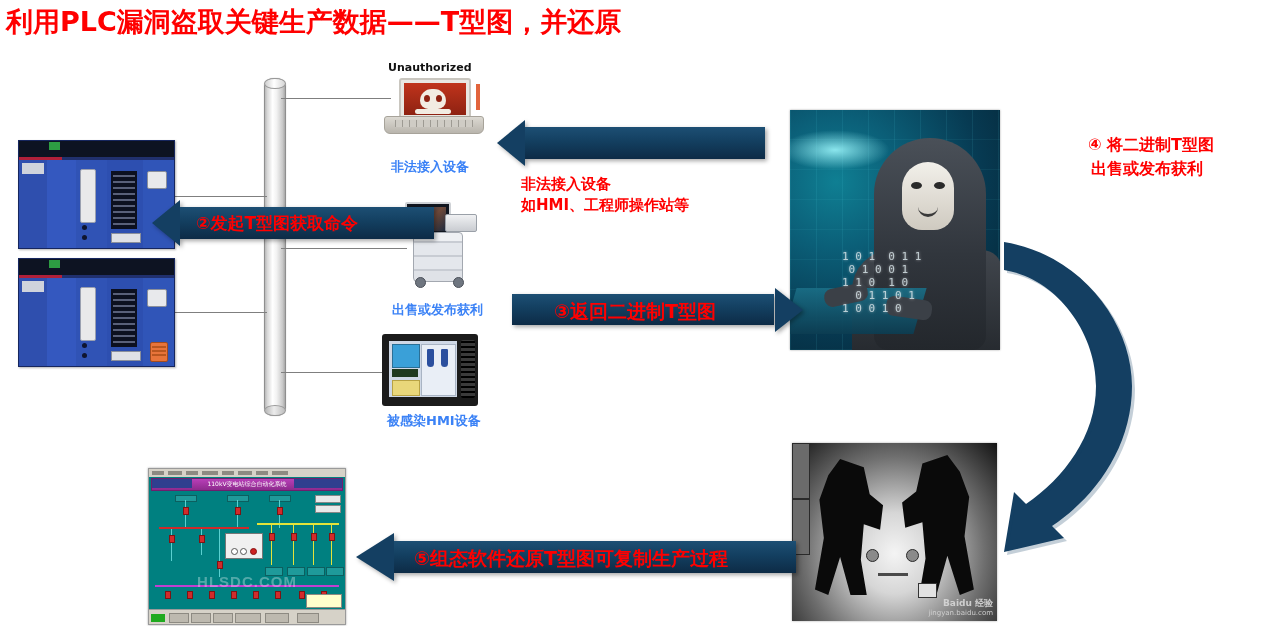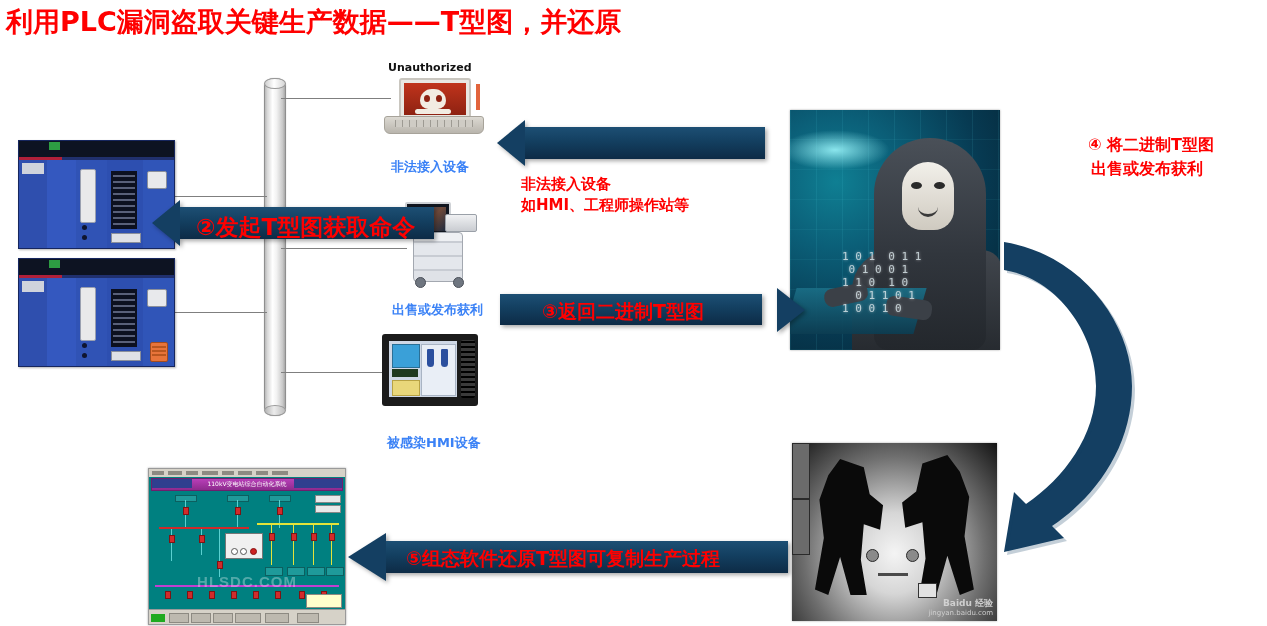--- a/index.html
+++ b/index.html
@@ -299,21 +299,21 @@
   <div class="scr">
     <div class="s1"></div>
       <div class="s2"></div>
       <div class="s3"></div>
       <div class="s4"></div>
     <div class="tank" style="left:38px;top:8px;"></div>
     <div class="tank" style="left:52px;top:8px;"></div>
   </div>
   <div class="fins"></div>
 </div>
-<div class="cap" style="left:387px;top:434px;text-align:center;">被感染HMI设备</div>
+<div class="cap" style="left:387px;top:412px;text-align:center;">被感染HMI设备</div>
 
 <div class="pic" id="hacker-image">
   <div class="circ"></div>
   <div class="glow"></div>
   <div class="shoulder"></div>
   <div class="hood"></div>
   <div class="mask"></div>
   <div class="lap"></div>
   <div class="hand" style="left:34px;top:176px;width:44px;height:18px;transform:rotate(-12deg);"></div>
   <div class="hand" style="left:96px;top:188px;width:46px;height:20px;transform:rotate(8deg);"></div>
@@ -418,30 +418,30 @@
 </div>
 
 <div class="barrow" id="arrow-1" style="left:497px;top:120px;width:268px;height:46px;">
   <div class="body" style="left:26px;top:7px;width:242px;height:32px;"></div>
   <div class="head" style="left:0;top:0;border-top:23px solid transparent;border-bottom:23px solid transparent;border-right:28px solid #143f62;"></div>
 </div>
 
 <div class="barrow" id="arrow-2" style="left:152px;top:200px;width:282px;height:46px;">
   <div class="body" style="left:26px;top:7px;width:256px;height:32px;"></div>
   <div class="head" style="left:0;top:0;border-top:23px solid transparent;border-bottom:23px solid transparent;border-right:28px solid #143f62;"></div>
-  <div class="txt" style="left:44px;top:12px;font-size:23px;">②发起T型图获取命令</div>
-</div>
-
-<div class="barrow" id="arrow-3" style="left:500px;top:288px;width:291px;height:44px;padding-left:14px;">
+  <div class="txt" style="left:44px;top:12px;font-size:17px;">②发起T型图获取命令</div>
+</div>
+
+<div class="barrow" id="arrow-3" style="left:512px;top:288px;width:291px;height:44px;">
   <div class="body" style="left:0;top:6px;width:262px;height:31px;"></div>
   <div class="head" style="right:0;top:0;border-top:22px solid transparent;border-bottom:22px solid transparent;border-left:28px solid #143f62;"></div>
   <div class="txt" style="left:42px;top:11px;font-size:19px;">③返回二进制T型图</div>
 </div>
 
-<div class="barrow" id="arrow-5" style="left:348px;top:533px;width:440px;height:48px;">
+<div class="barrow" id="arrow-5" style="left:356px;top:533px;width:440px;height:48px;">
   <div class="body" style="left:36px;top:8px;width:404px;height:32px;"></div>
   <div class="head" style="left:0;top:0;border-top:24px solid transparent;border-bottom:24px solid transparent;border-right:38px solid #143f62;"></div>
   <div class="txt" style="left:58px;top:13px;font-size:19px;">⑤组态软件还原T型图可复制生产过程</div>
 </div>
 
 <div class="abs" id="curved-arrow">
   <svg width="210" height="400" viewBox="0 0 210 400" xmlns="http://www.w3.org/2000/svg">
     <path d="M 44,22 L 44,62 C 120,74 172,142 172,206 C 172,268 134,318 92,346
              L 92,346 L 104,358 L 44,372 L 54,312 L 66,324
              C 104,298 136,256 136,206 C 136,152 96,98 44,90 Z" fill="#143f62" transform="translate(0,0)"></path>

